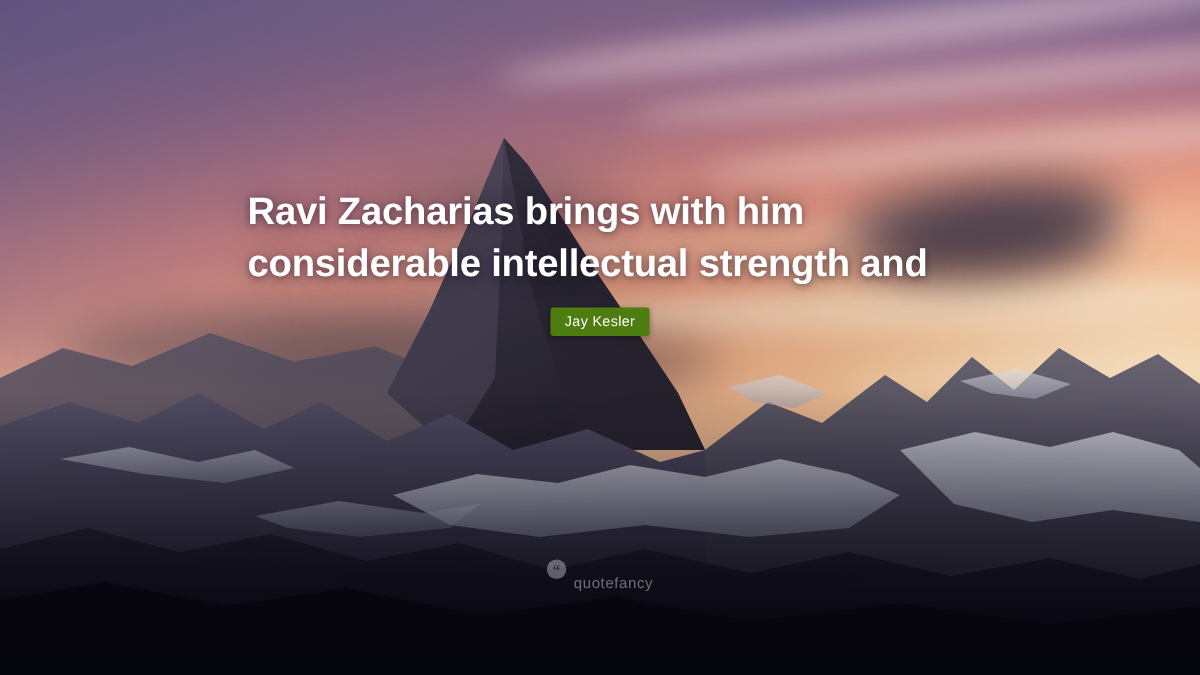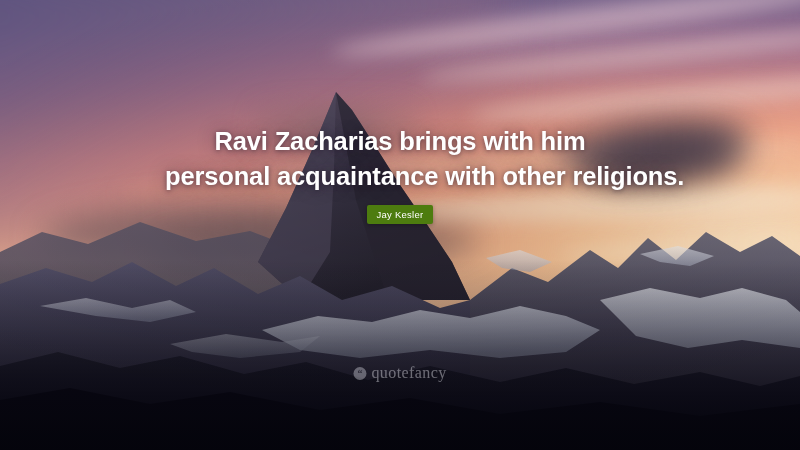--- a/index.html
+++ b/index.html
@@ -149,21 +149,21 @@
     width: 800px; height: 450px;
     display: flex;
     flex-direction: column;
     align-items: center;
   }
 
   .quote-text {
     width: 470px;
     margin: 0;
     padding: 0;
-    text-align: center;
+    text-align: left;
     color: #ffffff;
     font-family: "Liberation Sans", sans-serif;
     font-weight: bold;
     font-size: 25.5px;
     line-height: 34.5px;
     letter-spacing: -0.15px;
     text-shadow: 0 1px 5px rgba(30,20,40,0.55),
                  0 0 18px rgba(40,25,45,0.40);
   }
   .quote-line { display: block; white-space: nowrap; }
@@ -203,24 +203,25 @@
   }
   .wm-mark span {
     font-family: "Liberation Serif", serif;
     font-size: 10px;
     font-weight: bold;
     color: #3b3a46;
     line-height: 1;
     transform: translateY(1px);
   }
   .wm-text {
-    font-family: Liberation Serif, serif;
-    font-size: 16px;
+    font-family: Liberation Sans, sans-serif;
+    font-size: 10px;
     letter-spacing: 0.4px;
     color: rgba(226,226,234,0.80);
+    margin-top: 20px;
   }
 </style>
 </head>
 <body>
 
 <div id="quote-poster">
 
   <div class="sky-base"></div>
   <div class="sky-purple-left"></div>
   <div class="sky-warm-right"></div>
@@ -318,21 +319,21 @@
 
   <div class="bottom-shade"></div>
   <div class="scrim"></div>
 
   <div class="content">
 
     <div style="height:124px"></div>
 
     <div class="quote-text">
       <span class="quote-line">Ravi Zacharias brings with him</span>
-      <span class="quote-line">personal acquaintance with other religions.</span>
+      <span class="quote-line">considerable intellectual strength and</span>
     </div>
 
     <div class="author-badge">Jay Kesler</div>
   </div>
 
   <div class="watermark">
     <span class="wm-mark">
       <span>“</span>
     </span>
     <span class="wm-text">quotefancy</span>

